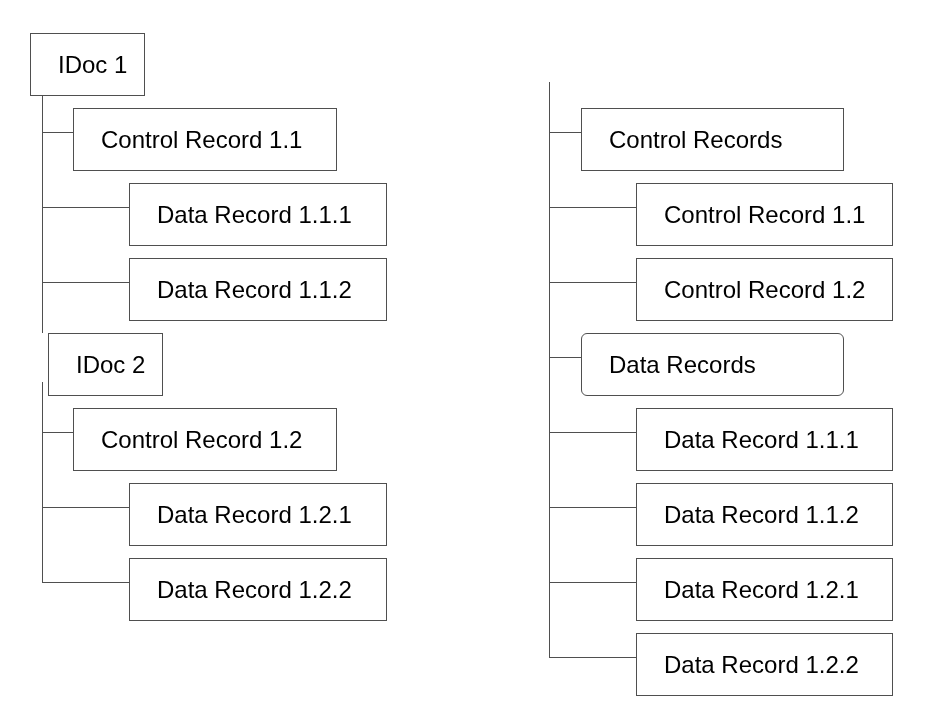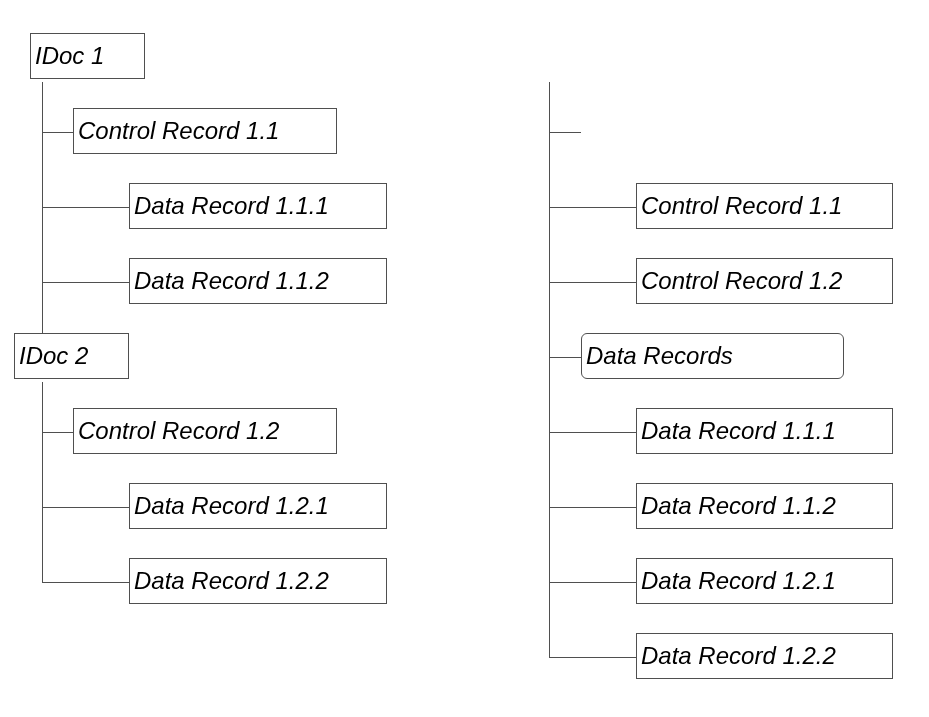--- a/index.html
+++ b/index.html
@@ -11,31 +11,30 @@
     position: relative;
     width: 929px;
     height: 717px;
     background: #ffffff;
     font-family: "Liberation Sans", sans-serif;
     overflow: hidden;
   }
   .node {
     position: absolute;
     box-sizing: border-box;
-    height: 46px;
+    height: 63px;
     background: #ffffff;
     border: 1px solid #4f4f4f;
     display: flex;
     align-items: center;
-    padding-left: 4px;
+    padding-left: 27px;
     font-size: 24px;
     line-height: 1;
     color: #000000;
     white-space: nowrap;
-    font-style: italic;
   }
   .h-line {
     position: absolute;
     height: 1px;
     background: #4f4f4f;
   }
   .v-line {
     position: absolute;
     width: 1px;
     background: #4f4f4f;
@@ -53,36 +52,37 @@
   <div class="h-line" style="left:42px; top:207px; width:87px;"></div>
   <div class="h-line" style="left:42px; top:282px; width:87px;"></div>
   <div class="h-line" style="left:42px; top:432px; width:31px;"></div>
   <div class="h-line" style="left:42px; top:507px; width:87px;"></div>
   <div class="h-line" style="left:42px; top:582px; width:87px;"></div>
 
   <div class="node" style="left:30px;  top:33px;  width:115px;">IDoc 1</div>
   <div class="node" style="left:73px;  top:108px; width:264px;">Control Record 1.1</div>
   <div class="node" style="left:129px; top:183px; width:258px;">Data Record 1.1.1</div>
   <div class="node" style="left:129px; top:258px; width:258px;">Data Record 1.1.2</div>
-  <div class="node" style="left:14px;  top:333px; width:115px;">IDoc 2</div>
+  <div class="node" style="left:48px;  top:333px; width:115px;">IDoc 2</div>
   <div class="node" style="left:73px;  top:408px; width:264px;">Control Record 1.2</div>
   <div class="node" style="left:129px; top:483px; width:258px;">Data Record 1.2.1</div>
   <div class="node" style="left:129px; top:558px; width:258px;">Data Record 1.2.2</div>
 
   <div class="v-line" style="left:549px; top:82px; height:575px;"></div>
 
   <div class="h-line" style="left:549px; top:132px; width:32px;"></div>
   <div class="h-line" style="left:549px; top:207px; width:87px;"></div>
   <div class="h-line" style="left:549px; top:282px; width:87px;"></div>
   <div class="h-line" style="left:549px; top:357px; width:32px;"></div>
   <div class="h-line" style="left:549px; top:432px; width:87px;"></div>
   <div class="h-line" style="left:549px; top:507px; width:87px;"></div>
   <div class="h-line" style="left:549px; top:582px; width:87px;"></div>
   <div class="h-line" style="left:549px; top:657px; width:87px;"></div>
 
+  <div class="node" style="left:581px; top:108px; width:263px;">Control Records</div>
   <div class="node" style="left:636px; top:183px; width:257px;">Control Record 1.1</div>
   <div class="node" style="left:636px; top:258px; width:257px;">Control Record 1.2</div>
   <div class="node" style="left:581px; top:333px; width:263px;border-radius:6px;">Data Records</div>
   <div class="node" style="left:636px; top:408px; width:257px;">Data Record 1.1.1</div>
   <div class="node" style="left:636px; top:483px; width:257px;">Data Record 1.1.2</div>
   <div class="node" style="left:636px; top:558px; width:257px;">Data Record 1.2.1</div>
   <div class="node" style="left:636px; top:633px; width:257px;">Data Record 1.2.2</div>
 
 </div>
 

